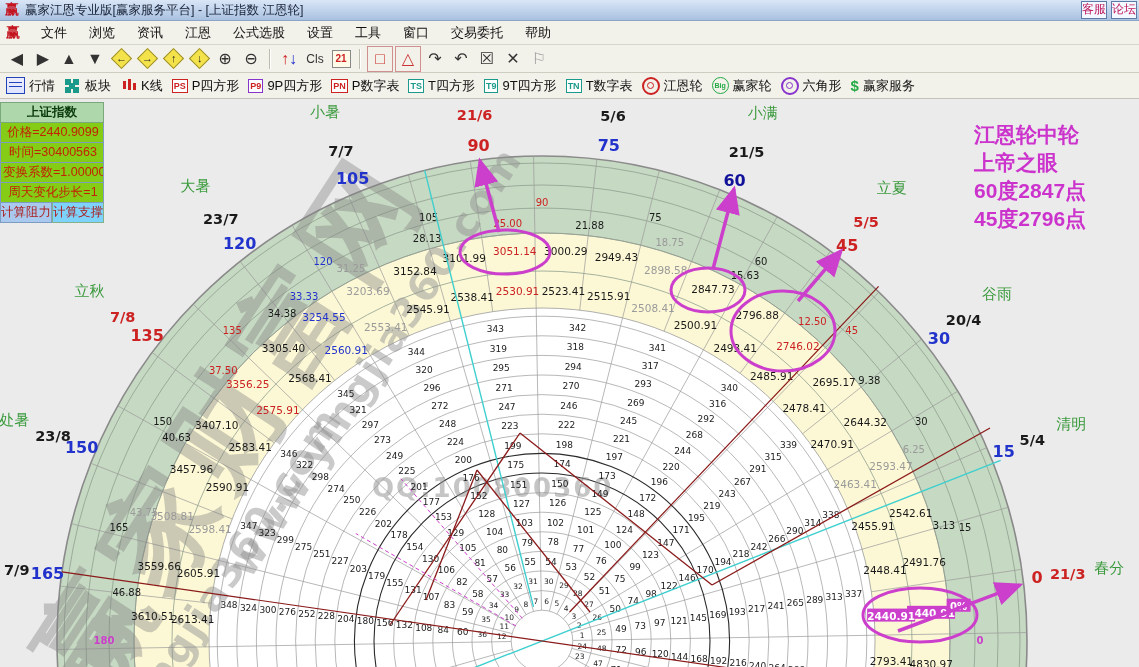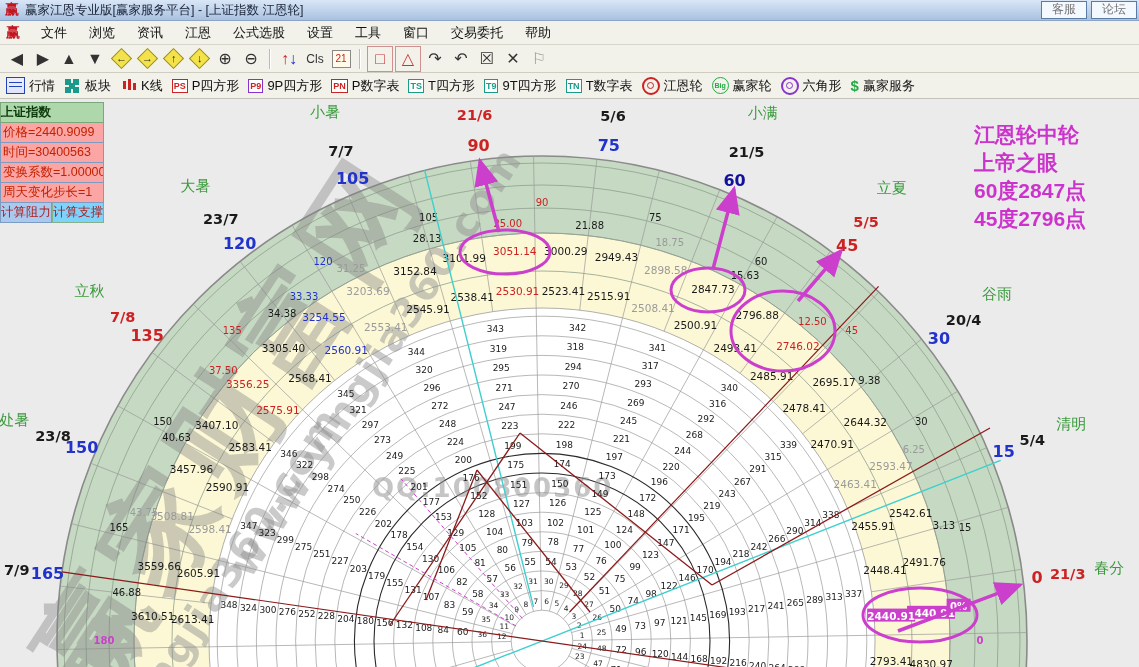--- a/index.html
+++ b/index.html
@@ -5,42 +5,42 @@
   html,body{margin:0;padding:0;}
   body{width:1139px;height:667px;overflow:hidden;position:relative;
        font-family:"Liberation Sans","DejaVu Sans",sans-serif;background:#ebebeb;font-size:13px;}
   
   #titlebar{position:absolute;left:0;top:0;width:1139px;height:21px;
     background:linear-gradient(#d9e6f7,#a9c1e0);display:flex;align-items:center;
     border-bottom:1px solid #8aa5c8;box-sizing:border-box;}
   #titlebar .logo{color:#c41420;font-weight:bold;font-size:14px;margin:0 6px 0 5px;}
   #titlebar .ttext{color:#1a2438;font-size:12.5px;font-weight:normal;}
   #titlebar .tbtns{margin-left:auto;display:flex;gap:4px;padding-right:2px;}
-  .tbtn{background:#f4f8ff;border:1px solid #5b7aa6;color:#737373;font-size:12px;
-        height:16px;line-height:15px;padding:0 10px;white-space:nowrap;}
+  .tbtn{background:#f4f8ff;border:1px solid #5b7aa6;color:#be185d;font-size:12px;
+        height:16px;line-height:15px;padding:0 0;white-space:nowrap;}
   #menubar{position:absolute;left:0;top:21px;width:1139px;height:24px;background:#f2f1ea;
     display:flex;align-items:center;border-bottom:1px solid #d8d6cc;box-sizing:border-box;}
   #menubar .logo{color:#c41420;font-weight:bold;font-size:14px;margin:0 10px 0 6px;}
   .menu-item{padding:0 11px;font-size:13px;color:#111;}
   #toolbar1{position:absolute;left:0;top:45px;width:1139px;height:28px;background:#f2f1ea;
     display:flex;align-items:center;border-bottom:1px solid #cfcdc2;box-sizing:border-box;padding-left:4px;}
   .ti{height:24px;min-width:24px;display:flex;align-items:center;justify-content:center;
       font-size:16px;color:#222;margin:0 1px;}
   .ti.dark{color:#333;}
   .ti.red{color:#cc3333;}
   .ti.gray{color:#999;}
   .ti.text{font-size:12px;color:#333;text-align:right;}
   .ti.boxed{border:1px solid #d09090;}
   .ti.rb b{color:#cc2222;font-weight:normal}.ti.rb i{color:#2233cc;font-style:normal}
   .tsep{width:1px;height:20px;background:#bdbbb0;margin:0 5px;border-right:1px solid #fff;}
   .dia{width:13px;height:13px;background:#f3e24a;border:1px solid #998c2a;transform:rotate(45deg);
        display:flex;align-items:center;justify-content:center;}
   .dia span{transform:rotate(-45deg);font-size:11px;color:#222;line-height:1;}
   .cal{width:17px;height:16px;border:1px solid #888;background:#fffbe8;color:#cc2222;
-       font-size:10px;font-weight:normal;display:flex;align-items:center;justify-content:center;}
+       font-size:10px;font-weight:bold;display:flex;align-items:center;justify-content:center;}
   #toolbar2{position:absolute;left:0;top:73px;width:1139px;height:26px;background:#f2f1ea;
     display:flex;align-items:center;border-bottom:1px solid #c4c2b8;box-sizing:border-box;padding-left:6px;}
   .view-item{display:flex;align-items:center;margin-right:9px;}
   .view-item .vlabel{font-size:13px;color:#111;margin-left:4px;}
   .vicon{width:17px;height:15px;display:flex;align-items:center;justify-content:center;font-size:13px;}
   .vicon.grid{border:1px solid #2244bb;background:linear-gradient(#eef,#dde4ff);position:relative;}
   .vicon.grid:before{content:"";position:absolute;left:2px;right:2px;top:4px;border-top:1px solid #2244bb;}
   .vicon.grid:after{content:"";position:absolute;left:2px;right:2px;top:8px;border-top:1px solid #2244bb;}
   .vicon.blocks{position:relative;}
   .vicon.blocks i{width:6px;height:6px;background:#1a9a8a;position:absolute;}
@@ -51,24 +51,24 @@
   .ringi{width:14px;height:14px;border-radius:50%;border:2px solid currentColor;display:flex;
          align-items:center;justify-content:center;}
   .ringi i{width:5px;height:5px;border-radius:50%;border:1.5px solid currentColor;font-style:normal;}
   .ringbig{width:15px;height:15px;border-radius:50%;border:1.5px solid currentColor;font-size:7px;
           display:flex;align-items:center;justify-content:center;font-style:normal;font-weight:bold;}
   .dollar{font-size:15px;font-weight:bold;}
   
   #chart{position:absolute;left:0;top:99px;width:1139px;height:568px;background:#ebebeb;overflow:hidden;}
   
   #panel{position:absolute;left:0;top:102px;width:104px;z-index:5;font-size:12.5px;}
-  #panel .ph{background:#aed7ab;border:1px solid #7aa87a;color:#0a3a0a;
+  #panel .ph{background:#aed7ab;border:1px solid #7aa87a;color:#0a3a0a;text-align:center;
              height:19px;line-height:19px;font-weight:bold;}
-  #panel .pr{background:#fca5a5;border:1px solid #7e9cc2;border-top:none;color:#c22200;
-             height:19px;line-height:19px;padding-left:2px;white-space:nowrap;overflow:hidden;}
+  #panel .pr{background:#84cc16;border:1px solid #7e9cc2;border-top:none;color:#c22200;
+             height:19px;line-height:19px;padding-left:2px;white-space:nowrap;overflow:hidden;text-align:center;}
   #panel .pbtns{display:flex;}
   #panel .pb{width:52px;height:20px;line-height:19px;text-align:center;color:#aa2222;
              border:1px solid #7e9cc2;border-top:none;box-sizing:border-box;}
   #panel .pb.blue{background:#a9c9ee;}
   #panel .pb.green{background:#7dd3fc;border-color:#84b08a;}
   
   #anno{position:absolute;left:974px;top:121px;z-index:6;color:#cc33cc;font-size:21px;
         font-weight:bold;line-height:28px;white-space:nowrap;}
 </style>
 </head>

